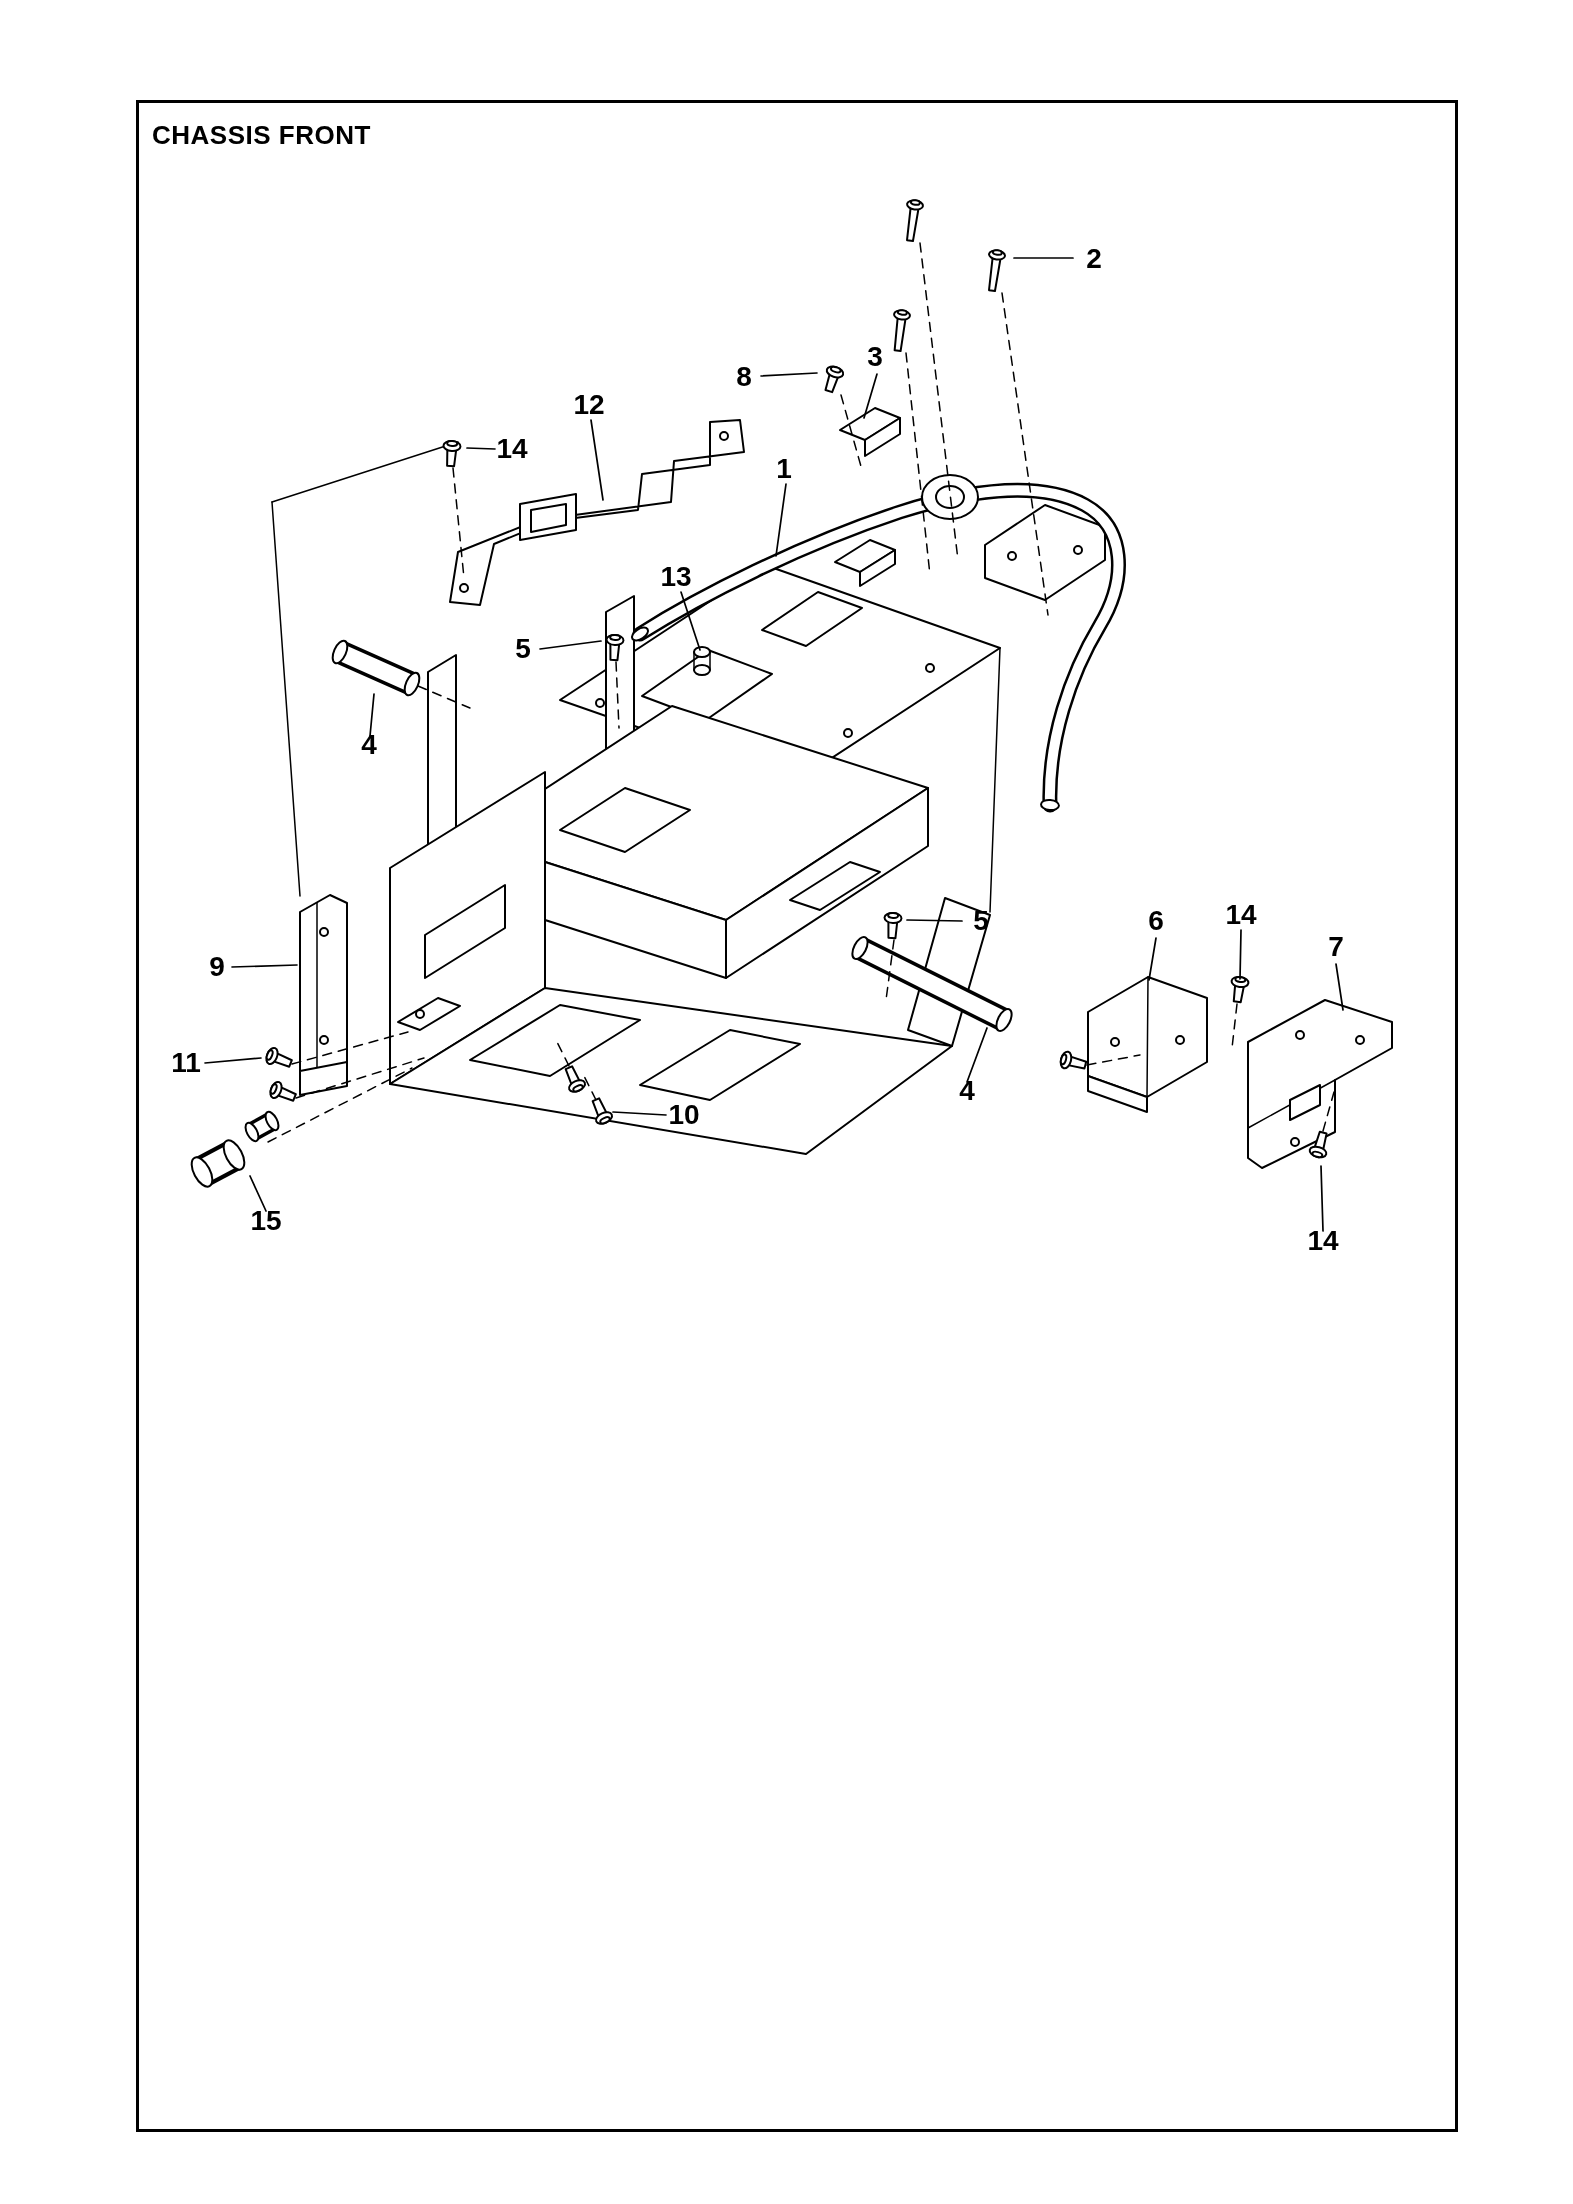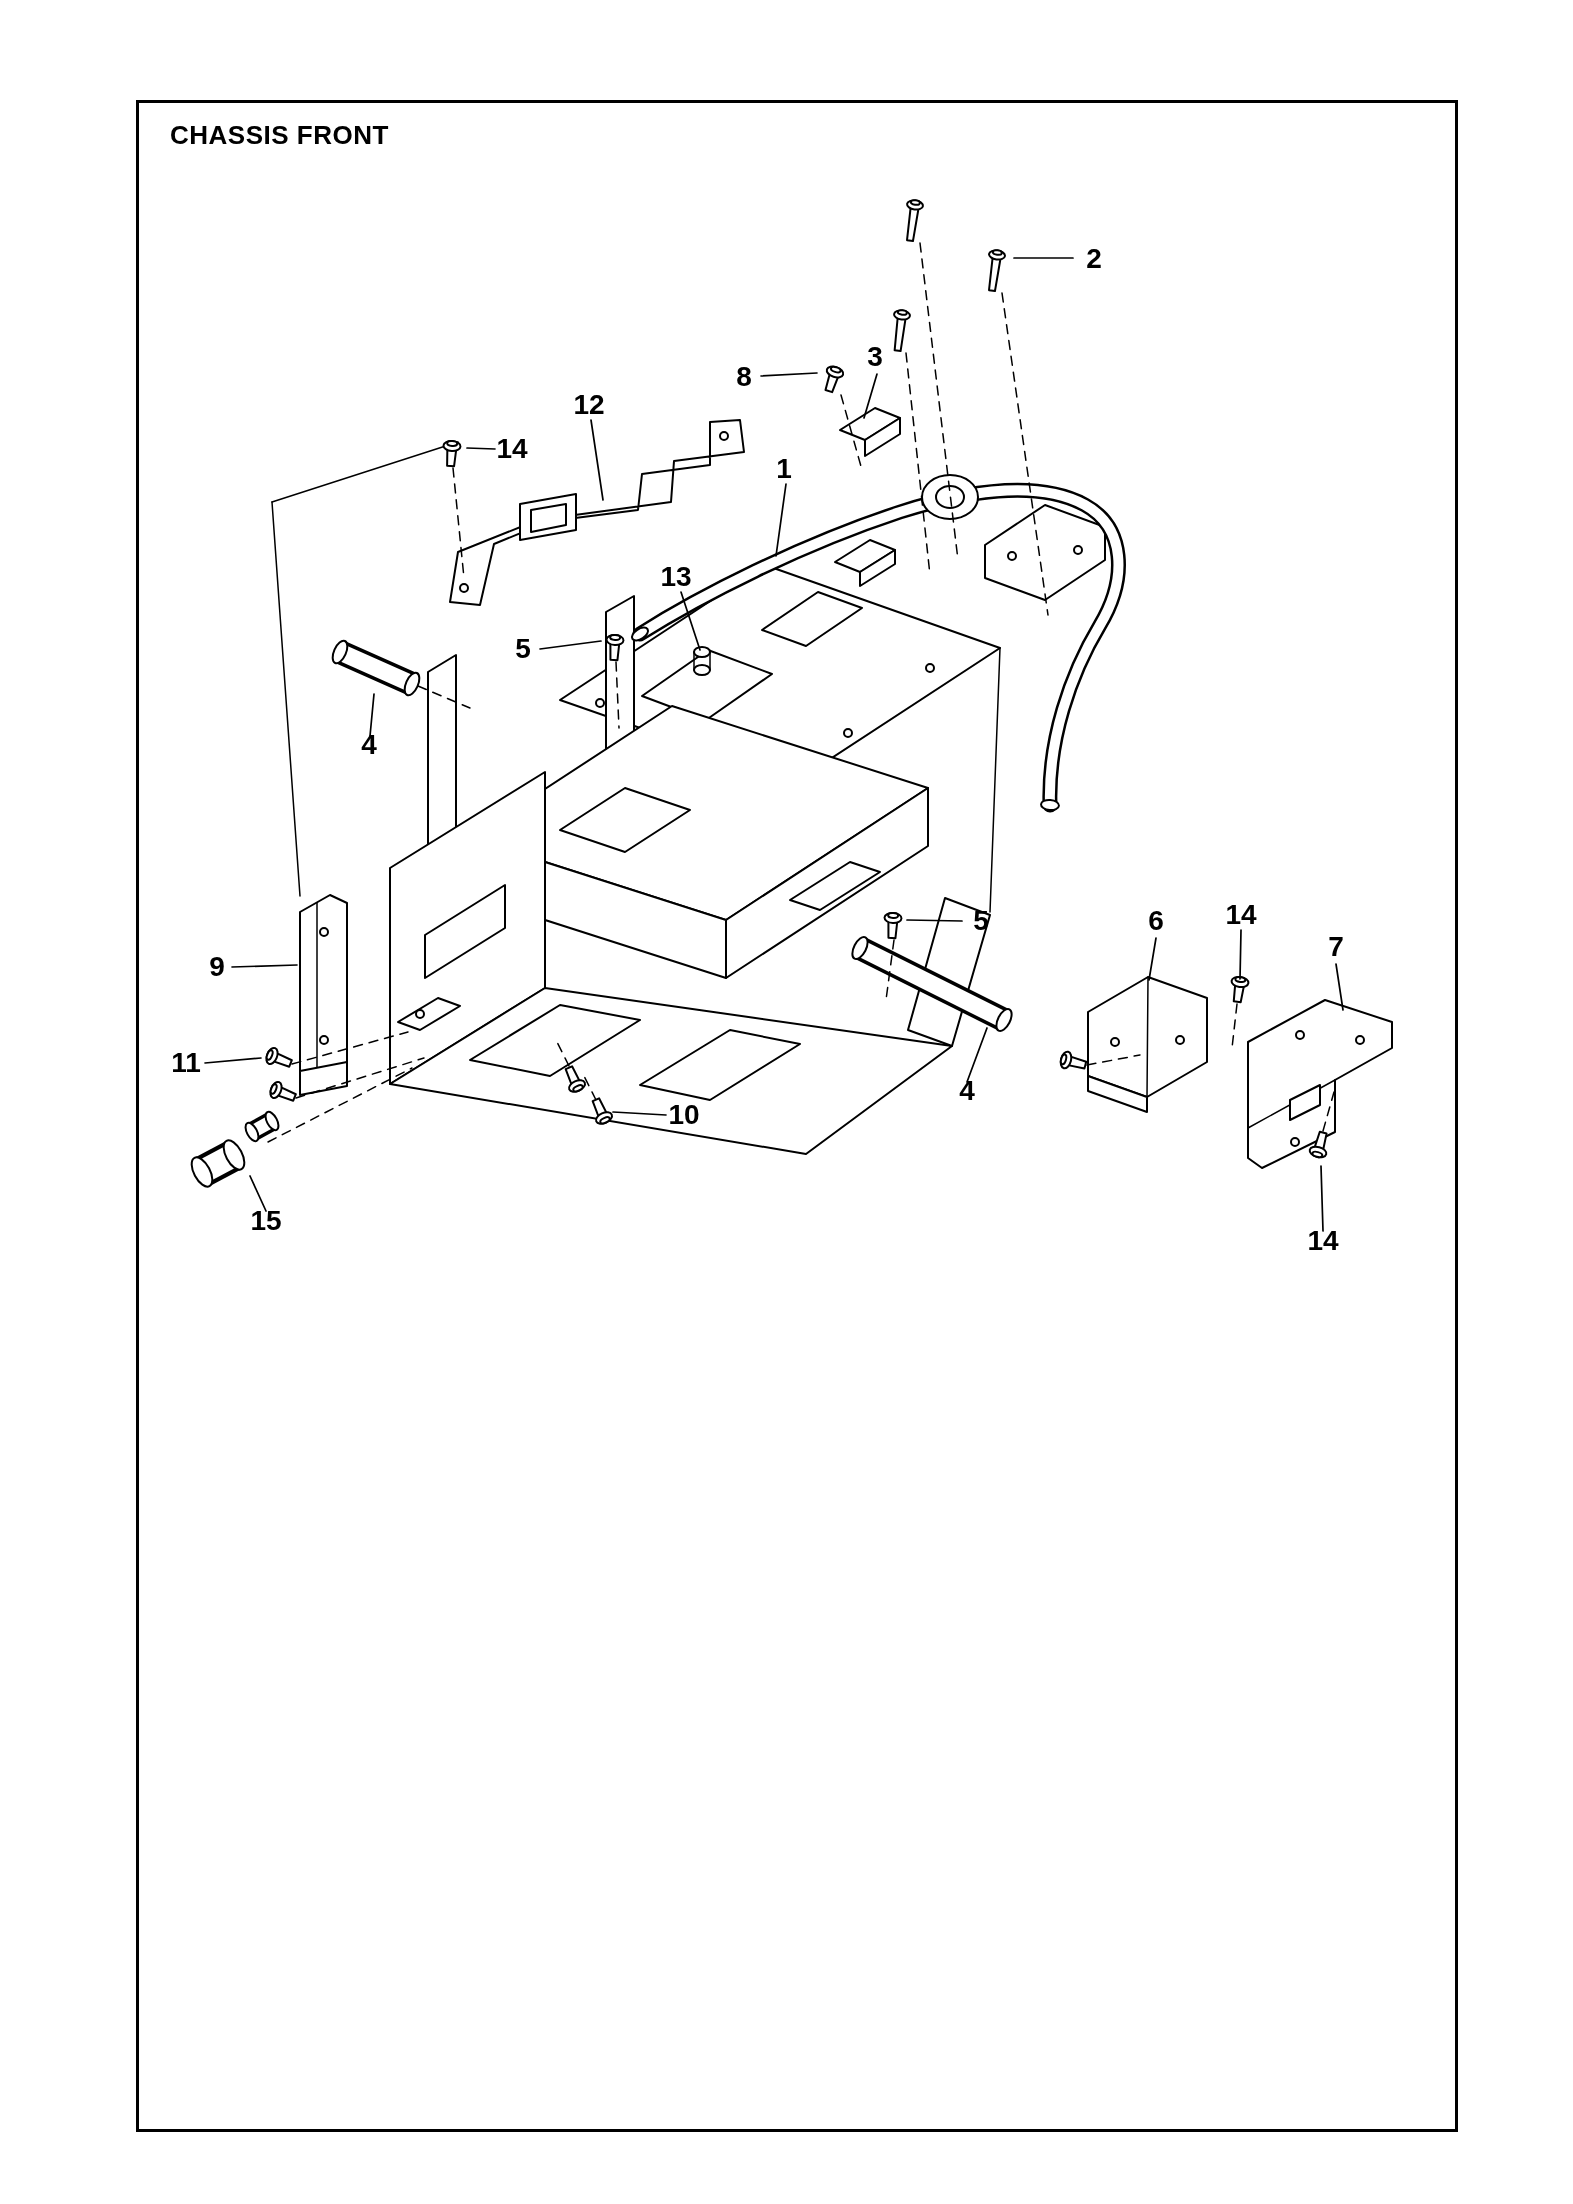--- a/index.html
+++ b/index.html
@@ -20,21 +20,21 @@
     left: 136px;
     top: 100px;
     width: 1322px;
     height: 2032px;
     border: 3px solid #000000;
     box-sizing: border-box;
     background: #ffffff;
   }
   .page-title {
     position: absolute;
-    left: 170px;
+    left: 152px;
     top: 120px;
     font-size: 26px;
     font-weight: 700;
     letter-spacing: 0.5px;
     color: #000000;
   }
   svg.diagram {
     position: absolute;
     left: 0;
     top: 0;

